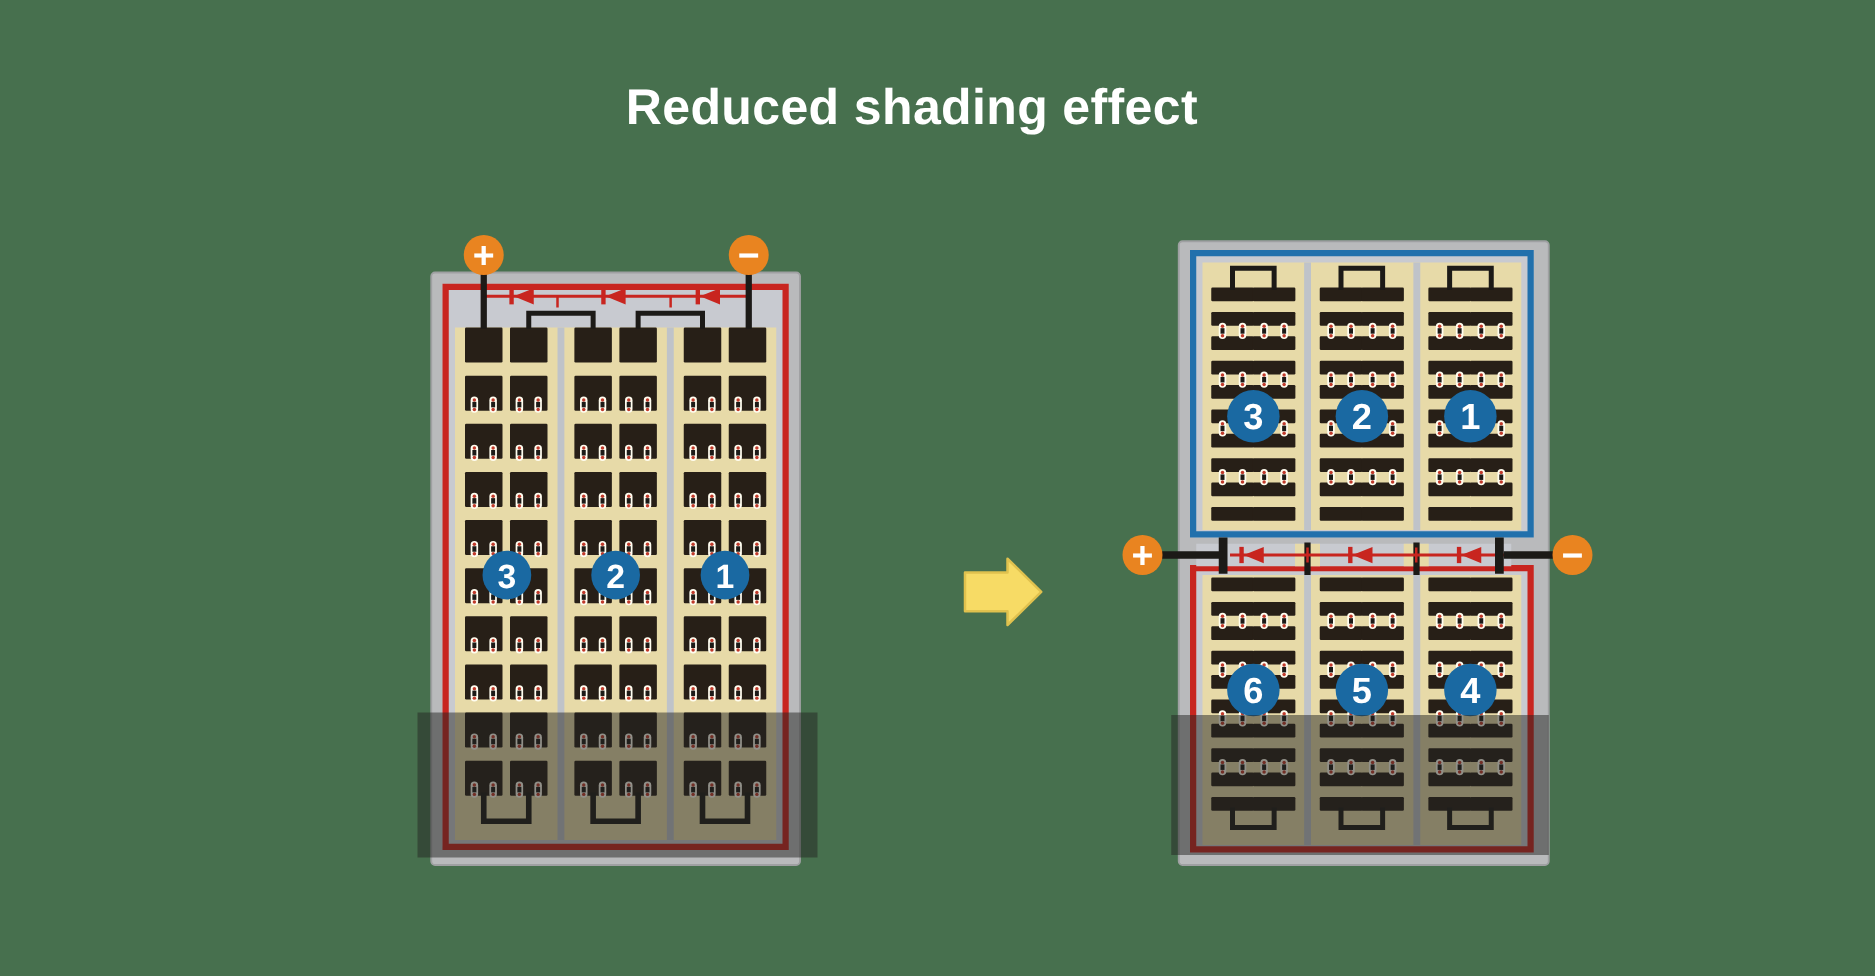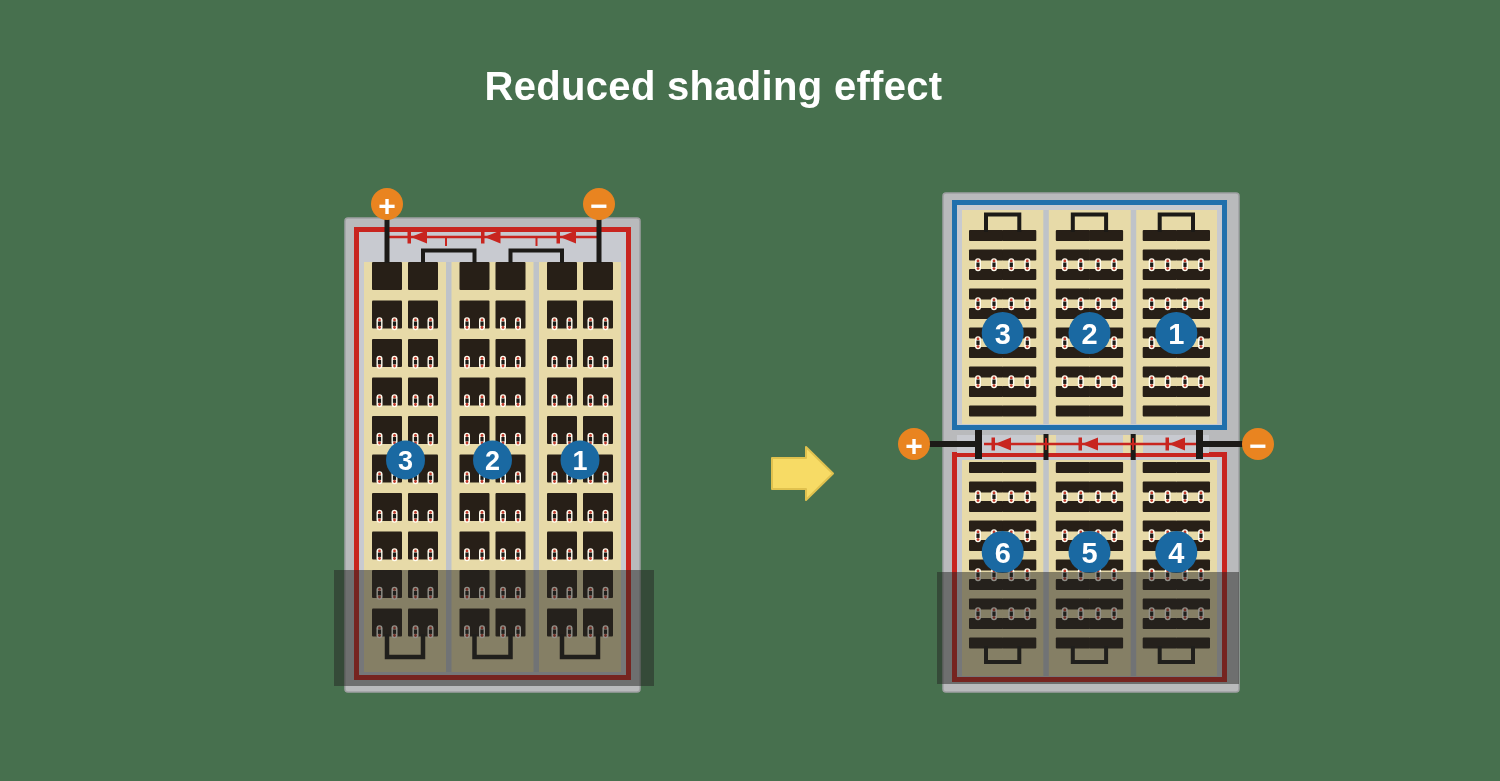--- a/index.html
+++ b/index.html
@@ -4,21 +4,21 @@
 <style>
   html,body{margin:0;padding:0;}
   .stage{
     position:relative;
     width:1500px;height:781px;
     overflow:hidden;
     font-family:"Liberation Sans", sans-serif;
   }
   .title{
     position:absolute;
-    left:0;top:64px;width:1427px;
+    left:16px;top:64px;width:1427px;
     margin:0;
     text-align:center;
     font-size:40px;
     font-weight:bold;
     letter-spacing:.3px;
   }
   svg{position:absolute;left:0;top:0;}
 </style>
 </head>
 <body>

